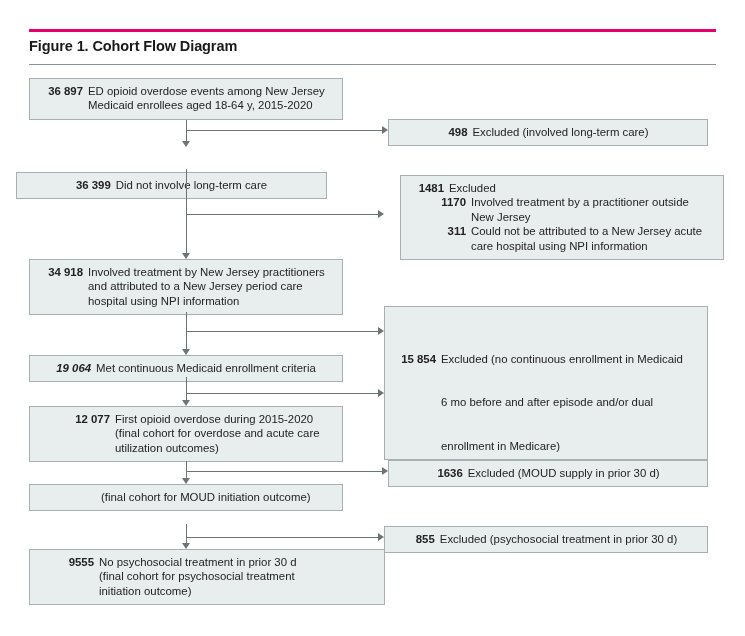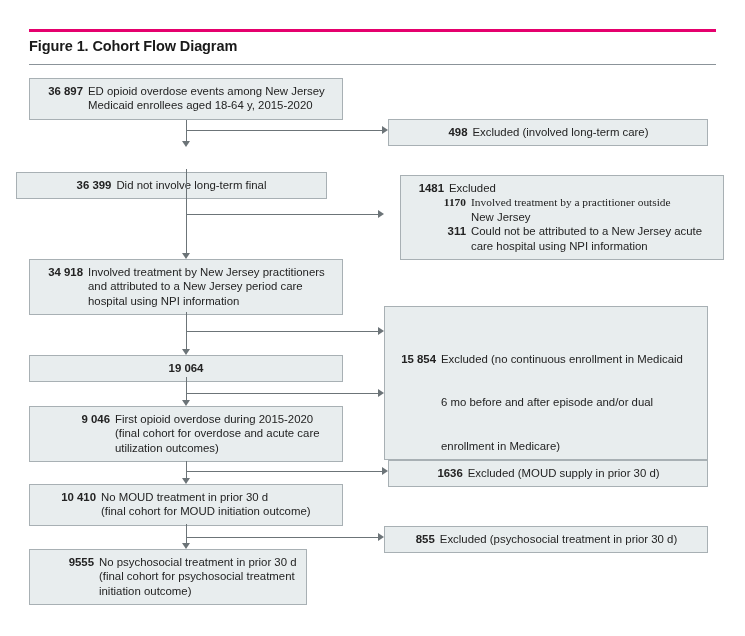--- a/index.html
+++ b/index.html
@@ -133,72 +133,69 @@
     </div>
     <div class="row">
       <span class="num"></span>
       <span class="txt">Medicaid enrollees aged 18-64 y, 2015-2020</span>
     </div>
   </div>
 
   <div class="node left-node w-lg" style="left:16px; top:147px; width:311px;margin-top:25px;">
     <div class="row centered">
       <span class="num" style="width:auto;">36 399</span>
-      <span class="txt" style="flex:0 0 auto;">Did not involve long-term final</span>
+      <span class="txt" style="flex:0 0 auto;">Did not involve long-term care</span>
     </div>
   </div>
 
   <div class="node left-node w-lg" style="left:29px; top:259px; width:314px;">
     <div class="row">
       <span class="num">34 918</span>
       <span class="txt">Involved treatment by New Jersey practitioners</span>
     </div>
     <div class="row">
       <span class="num"></span>
       <span class="txt">and attributed to a New Jersey period care</span>
     </div>
     <div class="row">
       <span class="num"></span>
       <span class="txt">hospital using NPI information</span>
     </div>
   </div>
 
   <div class="node left-node w-lg" style="left:29px; top:355px; width:314px;">
     <div class="row centered">
-      <span class="num" style="width:auto;">19 064</span>
+      <span class="num" style="width:auto;font-style:italic;">19 064</span>
+      <span class="txt" style="flex:0 0 auto;">Met continuous Medicaid enrollment criteria</span>
     </div>
   </div>
 
   <div class="node left-node w-lg" style="left:29px; top:406px; width:314px; padding-left:34px;">
     <div class="row">
-      <span class="num">9 046</span>
+      <span class="num">12 077</span>
       <span class="txt">First opioid overdose during 2015-2020</span>
     </div>
     <div class="row">
       <span class="num"></span>
       <span class="txt">(final cohort for overdose and acute care</span>
     </div>
     <div class="row">
       <span class="num"></span>
       <span class="txt">utilization outcomes)</span>
     </div>
   </div>
 
   <div class="node left-node w-lg" style="left:29px; top:484px; width:314px; padding-left:20px;">
     <div class="row">
-      <span class="num">10 410</span>
-      <span class="txt">No MOUD treatment in prior 30 d</span>
-    </div>
-    <div class="row">
       <span class="num"></span>
       <span class="txt">(final cohort for MOUD initiation outcome)</span>
     </div>
   </div>
 
-  <div class="node left-node w-sm" style="left:29px; top:549px; width:278px; padding-left:30px;">
+  <div class="node left-node w-sm" style="left:29px; top:549px; width:356px; padding-left:30px;">
     <div class="row">
       <span class="num">9555</span>
       <span class="txt">No psychosocial treatment in prior 30 d</span>
     </div>
     <div class="row">
       <span class="num"></span>
       <span class="txt">(final cohort for psychosocial treatment</span>
     </div>
     <div class="row">
       <span class="num"></span>
@@ -211,21 +208,21 @@
       <span class="num" style="width:auto;">498</span>
       <span class="txt" style="flex:0 0 auto;">Excluded (involved long-term care)</span>
     </div>
   </div>
 
   <div class="node right-node w-sm" style="left:400px; top:175px; width:324px;">
     <div class="row">
       <span class="num">1481</span>
       <span class="txt">Excluded</span>
     </div>
-    <div class="row sub" style="padding-left:22px;font-family:Liberation Serif, serif;">
+    <div class="row sub" style="padding-left:22px;">
       <span class="num" style="width:34px;">1170</span>
       <span class="txt">Involved treatment by a practitioner outside</span>
     </div>
     <div class="row sub" style="padding-left:22px;">
       <span class="num" style="width:34px;"></span>
       <span class="txt">New Jersey</span>
     </div>
     <div class="row sub" style="padding-left:22px;">
       <span class="num" style="width:34px;">311</span>
       <span class="txt">Could not be attributed to a New Jersey acute</span>

